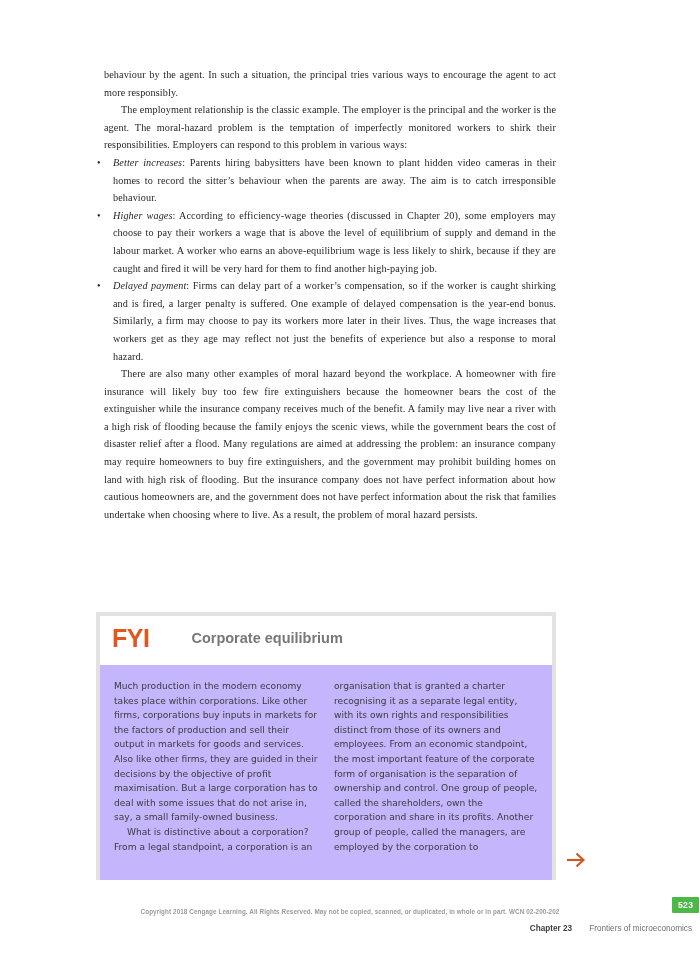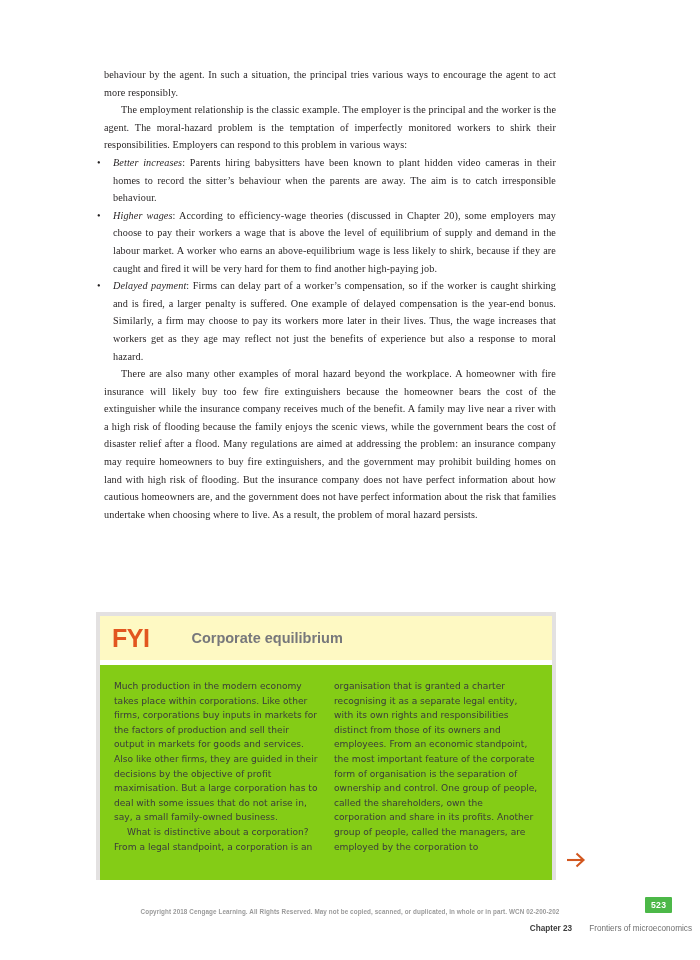--- a/index.html
+++ b/index.html
@@ -80,21 +80,21 @@
   .fyi-box {
     position: absolute;
     left: 96px;
     top: 612px;
     width: 460px;
     background: #e3e1e1;
     padding: 4px 4px 0 4px;
     box-sizing: border-box;
   }
   .fyi-header {
-    background: #fef9c3;
+    background: #ffffff;
     height: 44px;
     display: flex;
     align-items: center;
     padding-left: 12px;
     box-sizing: border-box;
   }
   .fyi-title-label {
     font-family: "Liberation Sans", "DejaVu Sans", sans-serif;
     font-weight: bold;
     font-size: 25px;
@@ -108,21 +108,21 @@
     font-size: 14.5px;
     color: #77787b;
     margin-left: 42px;
     line-height: 1;
   }
   .fyi-divider {
     background: #ffffff;
     height: 5px;
   }
   .fyi-body {
-    background: #84cc16;
+    background: #c4b5fd;
     padding: 14px 14px 26px 14px;
     box-sizing: border-box;
     display: flex;
     gap: 16px;
   }
   .fyi-col {
     flex: 1;
     font-family: "DejaVu Sans", "Liberation Sans", sans-serif;
     font-size: 9.1px;
     line-height: 14.6px;
@@ -152,21 +152,21 @@
     width: 700px;
     text-align: center;
     font-family: "Liberation Sans", "DejaVu Sans", sans-serif;
     font-size: 6.3px;
     font-weight: bold;
     color: #9a9a9a;
     letter-spacing: 0.1px;
   }
   .page-badge {
     position: absolute;
-    left: 645px;
+    left: 672px;
     top: 897px;
     background: #4cb848;
     color: #ffffff;
     font-family: "Liberation Sans", "DejaVu Sans", sans-serif;
     font-weight: bold;
     font-size: 8.6px;
     padding: 3px 6px 3px 6px;
     border-radius: 1px;
     letter-spacing: 0.3px;
   }

